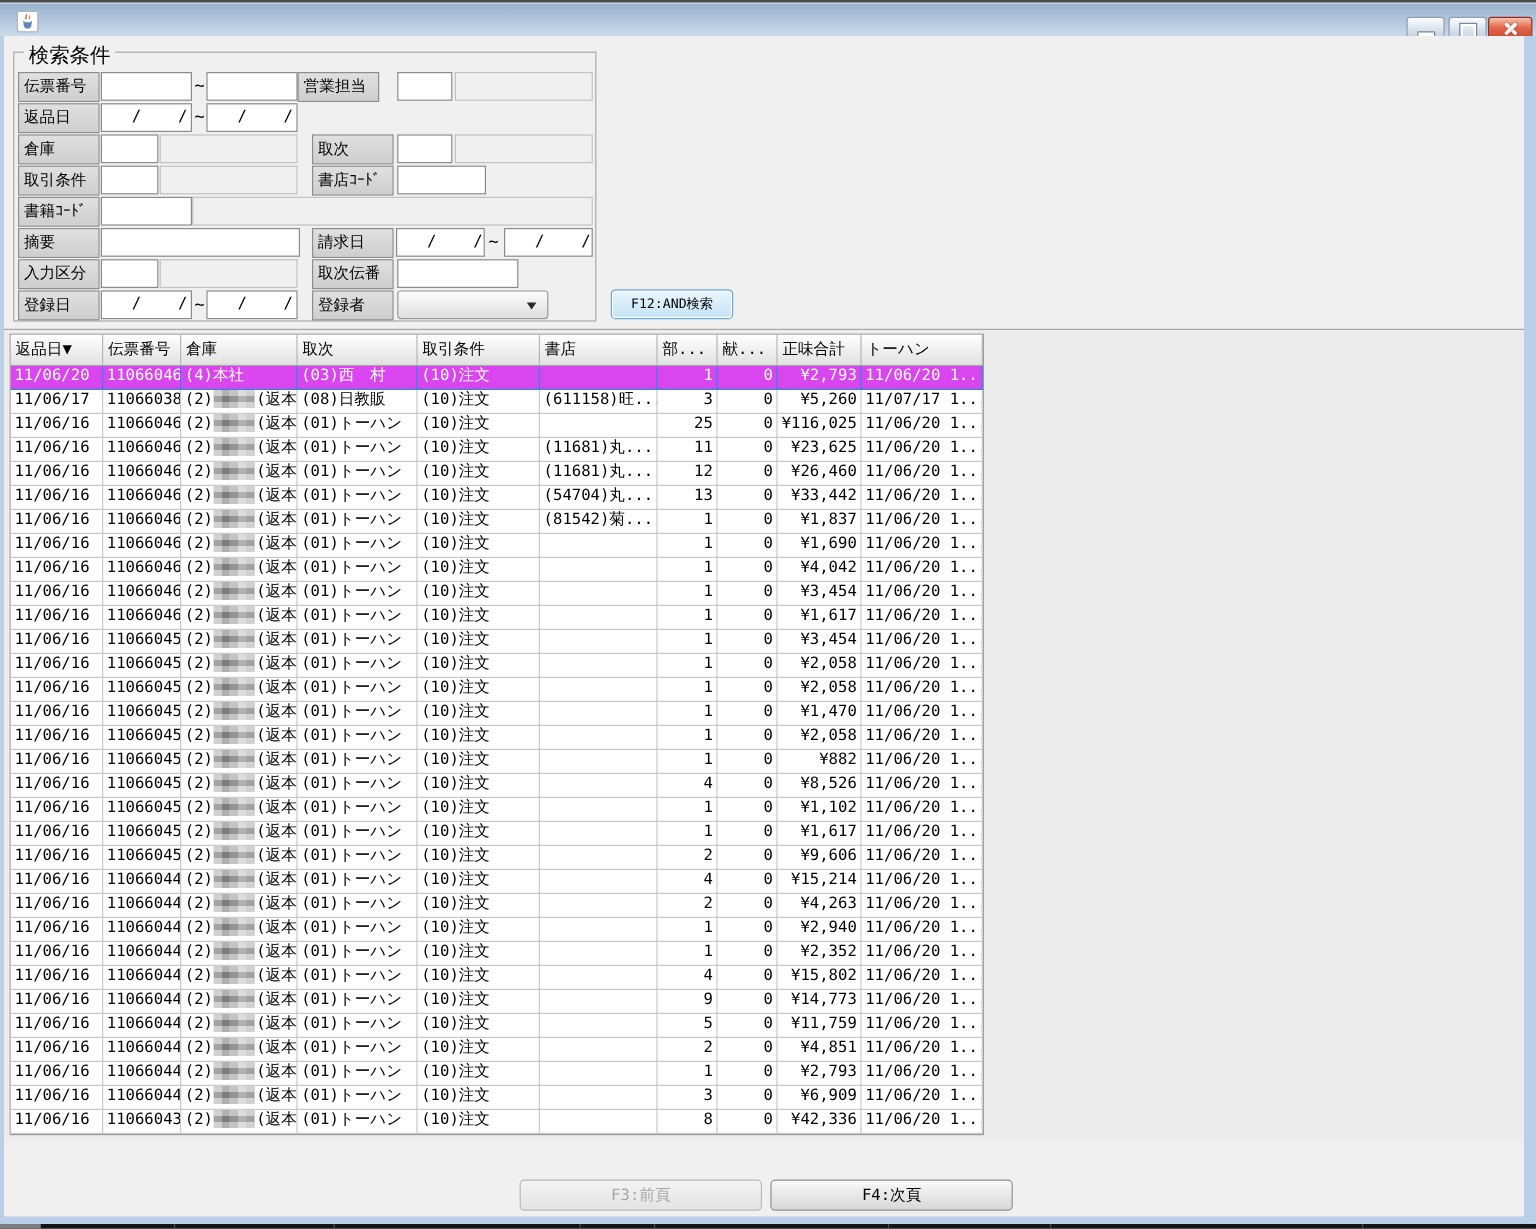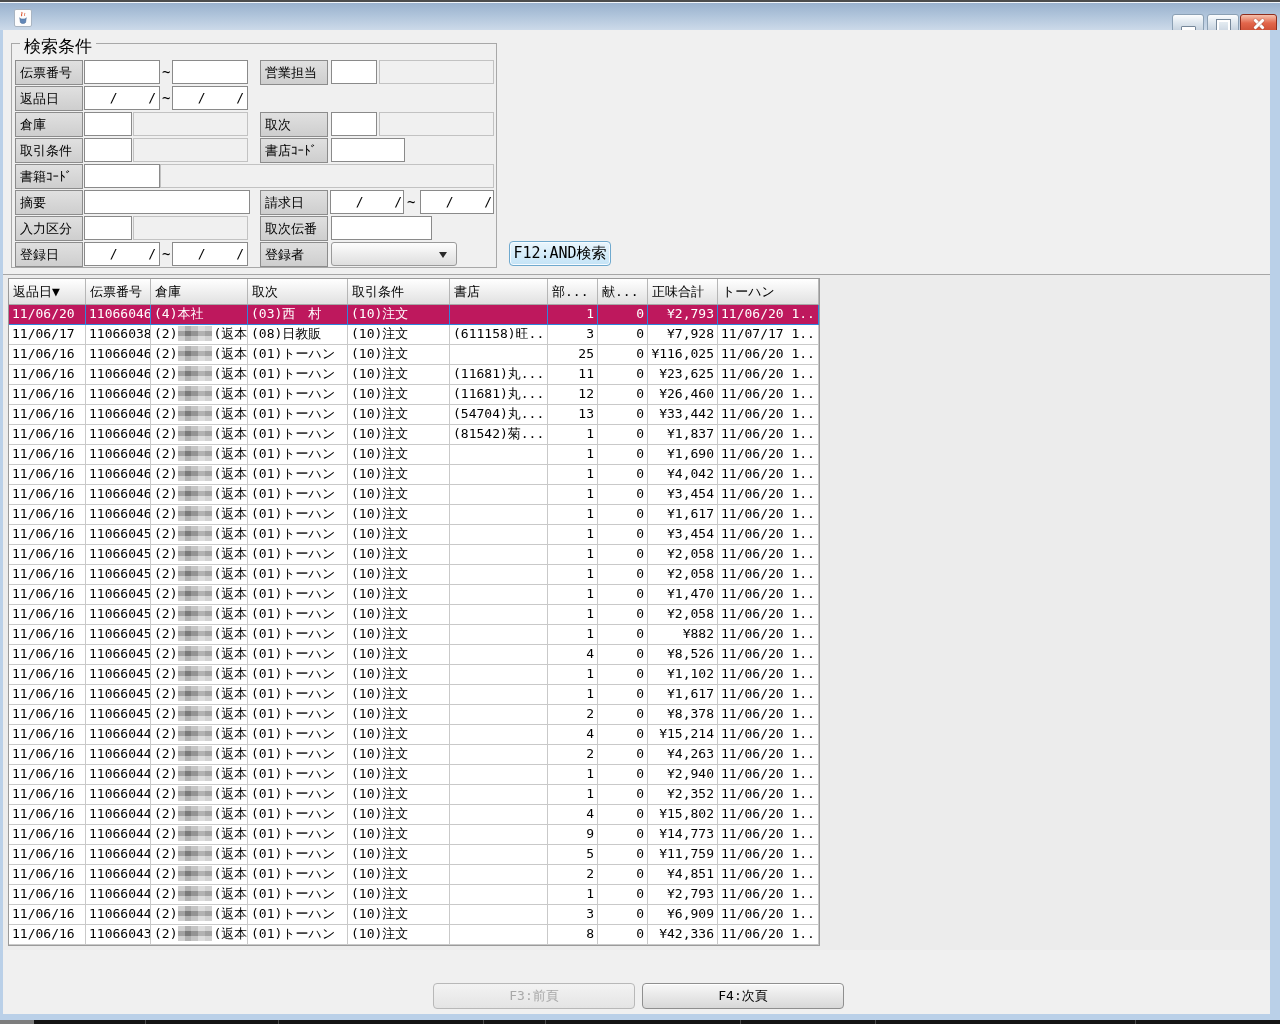--- a/index.html
+++ b/index.html
@@ -42,34 +42,34 @@
   .finput{position:absolute;height:24px;background:#fff;border:1px solid #8a8a8a;box-sizing:border-box;
     font-size:13px;line-height:22px;padding-left:3px;white-space:pre;}
   .fdate{padding-left:12px;letter-spacing:5px;}
   .fro{position:absolute;height:24px;background:#f0f0f0;border:1px solid #c2c2c2;box-sizing:border-box;}
   .tilde{position:absolute;width:12px;font-size:14px;color:#000;}
   .fcombo{position:absolute;height:24px;background:linear-gradient(#fdfdfd,#dedede);border:1px solid #9a9a9a;
     border-radius:3px;box-sizing:border-box;}
   .combo-arrow{position:absolute;right:9px;top:9px;width:0;height:0;border:4px solid transparent;border-top:6px solid #2a2a2a;}
   .f12btn{position:absolute;left:509px;top:241px;width:102px;height:25px;
     background:linear-gradient(#eaf6fd,#c4e3f6);border:1px solid #6fa9ce;border-radius:4px;
-    box-shadow:inset 0 0 0 1px #f6fbff;font-size:15px;font-family:inherit;color:#000;padding:0;}
+    box-shadow:inset 0 0 0 1px #f6fbff;font-size:11px;font-family:inherit;color:#000;padding:0;}
 
   
   .table{position:absolute;left:8px;top:278px;width:812px;background:#fff;border:1px solid #9a9a9a;box-sizing:border-box;}
   .thead{display:flex;height:26px;background:linear-gradient(#ffffff,#e1e1e1);border-bottom:1px solid #a8a8a8;box-sizing:border-box;}
   .hcell{box-sizing:border-box;border-right:1px solid #b6b6b6;font-size:13px;line-height:25px;padding-left:4px;
     white-space:nowrap;overflow:hidden;color:#000;}
   .trow{display:flex;height:20px;background:#fff;}
   .tcell{box-sizing:border-box;border-right:1px solid #c9c9c9;border-bottom:1px solid #c9c9c9;
     font-size:13px;line-height:18px;padding:0 3px;white-space:pre;overflow:hidden;color:#000;}
   .c0{width:77px;} .c1{width:65px;} .c2{width:97px;} .c3{width:100px;} .c4{width:102px;}
   .c5{width:98px;} .c6{width:50px;} .c7{width:50px;} .c8{width:70px;} .c9{width:101px;}
   .tcell.c6,.tcell.c7,.tcell.c8{text-align:right;}
-  .trow.sel{background:#be185d;}
+  .trow.sel{background:#d946ef;}
   .trow.sel .tcell{color:#fff;border-right-color:#2e86dd;border-bottom-color:#2e86dd;}
   .mosaic{display:inline-block;width:34px;height:15px;vertical-align:-3px;margin:0 1px;
     background:repeating-linear-gradient(0deg,rgba(255,255,255,.30) 0 5px,rgba(0,0,0,.14) 5px 10px),
                repeating-linear-gradient(90deg,#bdbdbd 0 7px,#8f8f8f 7px 13px,#ababab 13px 20px,#cfcfcf 20px 27px);}
 
   
   .statusband{position:absolute;left:3px;top:950px;width:1267px;height:26px;background:#f2f2f2;
     border-top:1px solid #8f8f8f;border-bottom:1px solid #a2a2a2;box-sizing:border-box;
     font-size:14px;line-height:24px;padding-left:16px;color:#000;}
   .fbtn{position:absolute;top:983px;width:202px;height:26px;background:linear-gradient(#f8f8f8,#d8d8d8);
@@ -143,21 +143,21 @@
 
     <div class="flabel" style="left:15px;top:216px">入力区分</div>
     <div class="finput" style="left:84px;top:216px;width:48px"></div>
     <div class="fro" style="left:133px;top:216px;width:115px"></div>
 
     <div class="flabel" style="left:15px;top:242px">登録日</div>
     <div class="finput fdate" style="left:84px;top:242px;width:76px"> /  /</div>
     <div class="tilde" style="left:162px;top:246px">~</div>
     <div class="finput fdate" style="left:172px;top:242px;width:76px"> /  /</div>
 
-    <div class="flabel" style="left:260px;top:60px">営業担当</div>
+    <div class="flabel" style="left:248px;top:60px">営業担当</div>
     <div class="finput" style="left:331px;top:60px;width:46px"></div>
     <div class="fro" style="left:379px;top:60px;width:115px"></div>
 
     <div class="flabel" style="left:260px;top:112px">取次</div>
     <div class="finput" style="left:331px;top:112px;width:46px"></div>
     <div class="fro" style="left:379px;top:112px;width:115px"></div>
 
     <div class="flabel" style="left:260px;top:138px">書店ｺｰﾄﾞ</div>
     <div class="finput" style="left:331px;top:138px;width:74px"></div>
 
@@ -205,21 +205,21 @@
         </div>
         <div class="trow">
           <div class="tcell c0">11/06/17</div>
           <div class="tcell c1">110660385</div>
           <div class="tcell c2">(2)<span class="mosaic"></span>(返本)</div>
           <div class="tcell c3">(08)日教販</div>
           <div class="tcell c4">(10)注文</div>
           <div class="tcell c5">(611158)旺...</div>
           <div class="tcell c6">3</div>
           <div class="tcell c7">0</div>
-          <div class="tcell c8">¥7,928</div>
+          <div class="tcell c8">¥5,260</div>
           <div class="tcell c9">11/07/17 1...</div>
         </div>
         <div class="trow">
           <div class="tcell c0">11/06/16</div>
           <div class="tcell c1">110660468</div>
           <div class="tcell c2">(2)<span class="mosaic"></span>(返本)</div>
           <div class="tcell c3">(01)トーハン</div>
           <div class="tcell c4">(10)注文</div>
           <div class="tcell c5"></div>
           <div class="tcell c6">25</div>
@@ -433,21 +433,21 @@
         </div>
         <div class="trow">
           <div class="tcell c0">11/06/16</div>
           <div class="tcell c1">110660450</div>
           <div class="tcell c2">(2)<span class="mosaic"></span>(返本)</div>
           <div class="tcell c3">(01)トーハン</div>
           <div class="tcell c4">(10)注文</div>
           <div class="tcell c5"></div>
           <div class="tcell c6">2</div>
           <div class="tcell c7">0</div>
-          <div class="tcell c8">¥8,378</div>
+          <div class="tcell c8">¥9,606</div>
           <div class="tcell c9">11/06/20 1...</div>
         </div>
         <div class="trow">
           <div class="tcell c0">11/06/16</div>
           <div class="tcell c1">110660449</div>
           <div class="tcell c2">(2)<span class="mosaic"></span>(返本)</div>
           <div class="tcell c3">(01)トーハン</div>
           <div class="tcell c4">(10)注文</div>
           <div class="tcell c5"></div>
           <div class="tcell c6">4</div>

